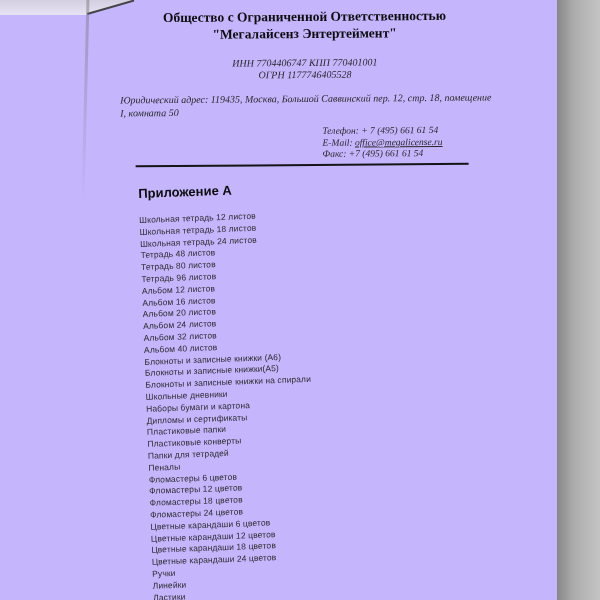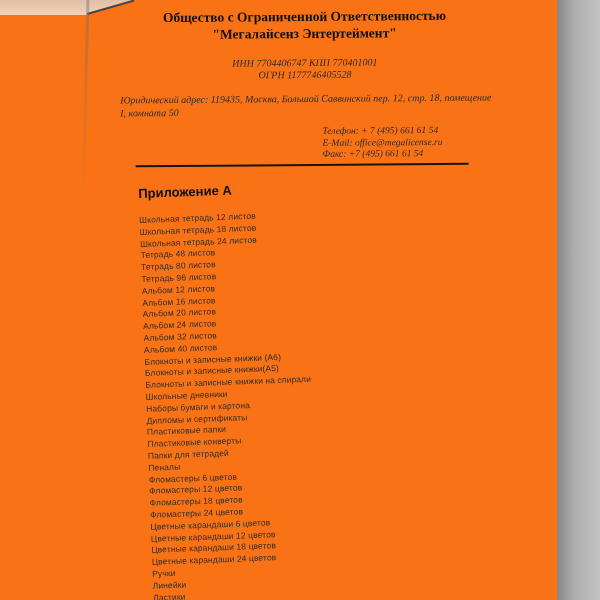--- a/index.html
+++ b/index.html
@@ -9,21 +9,21 @@
     overflow:hidden;
     background:#b4b4b4;
     font-family:"Liberation Serif", serif;
     color:#1c1c1c;
   }
 
   
   .paper {
     position:absolute; left:0; top:0;
     width:572px; height:600px;
-    background:#f97316;
+    background:#c4b5fd;
     box-shadow:3px 0 9px rgba(0,0,0,0.45);
   }
   
   .bg-right {
     position:absolute; left:557px; top:0; width:43px; height:600px;
     background:linear-gradient(90deg,#878787 0%, #adadad 40%, #c4c4c4 100%);
   }
   
   .fold-shade {
     position:absolute; left:0; top:0; width:134px; height:15px;
@@ -55,21 +55,21 @@
     font-style:italic; font-size:10px; line-height:12px; color:#2a2a2a;
   }
   .address {
     margin-top:12px; margin-left:45px; width:374px;
     font-style:italic; font-size:10px; line-height:12.5px; color:#2a2a2a;
   }
   .contacts {
     margin-top:8px; margin-left:247px;
     font-style:italic; font-size:9.5px; line-height:11.5px; color:#2a2a2a;
   }
-  .email-link { }
+  .email-link { text-decoration:underline; }
   .rule {
     margin-top:3px; margin-left:60px;
     width:333px; height:2px; background:#141414;
   }
 
   .appendix {
     margin-top:20px; margin-left:63px;
     font-family:"Liberation Sans", sans-serif;
     transform:rotate(-2.1deg); transform-origin:0 0;
   }

